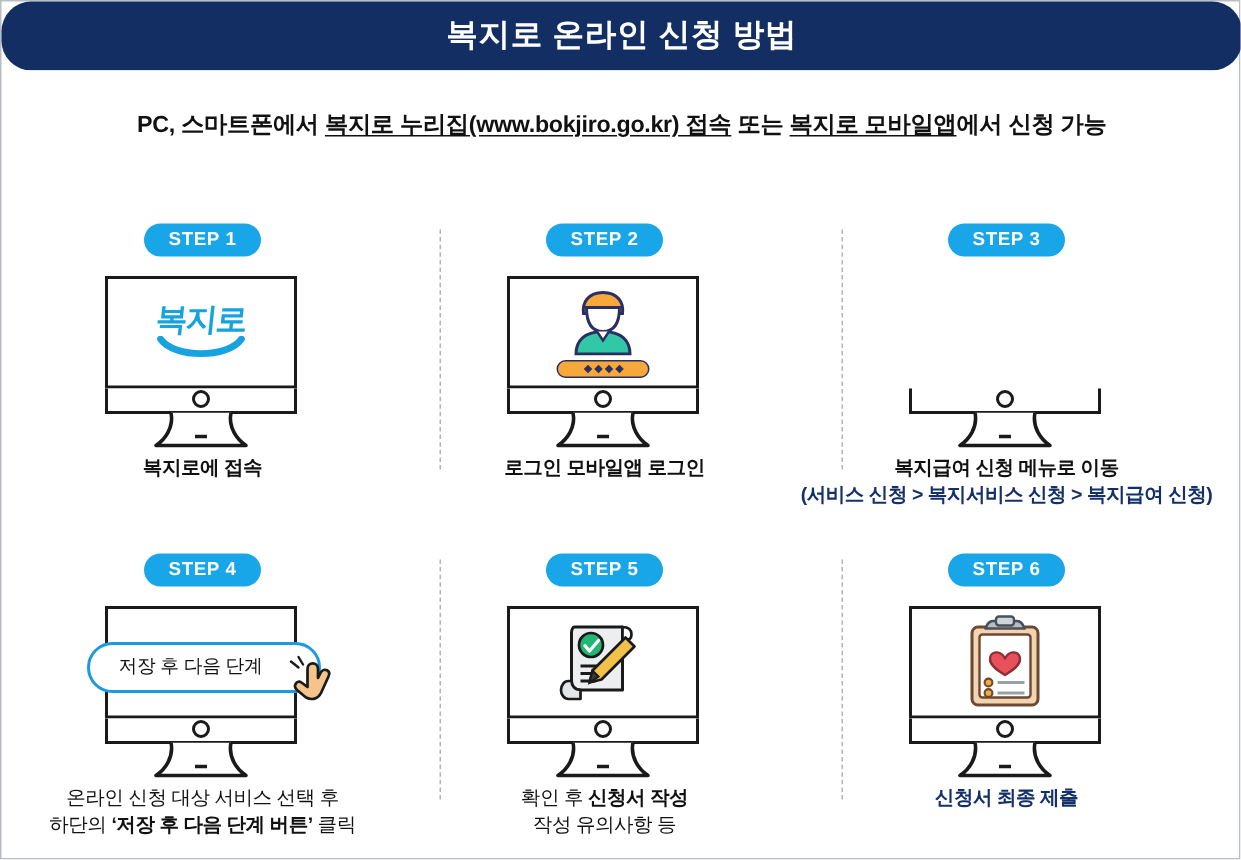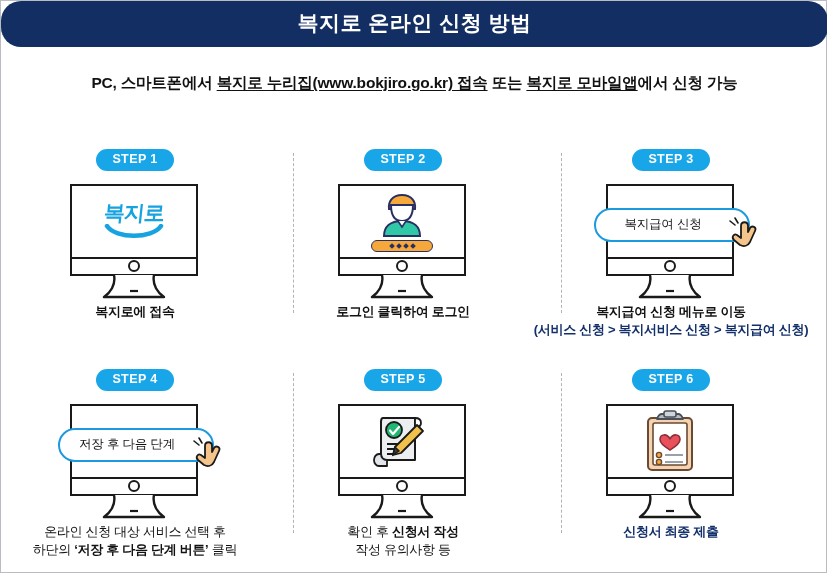--- a/index.html
+++ b/index.html
@@ -243,37 +243,27 @@
           </div>
           <div class="chin">
             <div class="cam"></div>
           </div>
           <svg class="stand" viewBox="0 0 68 26">
             <path d="M14 0 C 16 10, 10 18, 4 22 L 64 22 C 58 18, 52 10, 54 0" stroke="#1a1a1a" stroke-width="2.4" fill="#fff" stroke-linejoin="round"></path>
             <line x1="30" y1="16" x2="38" y2="16" stroke="#1a1a1a" stroke-width="2.2"></line>
           </svg>
         </div>
         <div class="caption">
-          <span class="ln">로그인 클릭하여 로그인</span>
+          <span class="ln">로그인 모바일앱 로그인</span>
         </div>
       </div>
 
       <div class="cell">
         <div class="badge">STEP 3</div>
         <div class="monitor">
-          <div class="screen">
-            <div class="screen-pill">
-              <span>복지급여 신청</span>
-              <svg class="hand" width="36" height="34" viewBox="0 0 36 34">
-                <path d="M13 10 C 13 5, 20 5, 20 10 L 20 16 L 22 12 C 24 9, 29 11, 27 15 L 22 26 C 20 30, 16 31, 12 29 L 6 24 C 3 21, 6 17, 9 19 L 13 22 Z" fill="#f5c48a" stroke="#1a1a1a" stroke-width="1.8" stroke-linejoin="round"></path>
-                <line x1="2" y1="5" x2="7" y2="9" stroke="#1a1a1a" stroke-width="1.6" stroke-linecap="round"></line>
-                <line x1="7" y1="2" x2="10" y2="7" stroke="#1a1a1a" stroke-width="1.6" stroke-linecap="round"></line>
-              </svg>
-            </div>
-          </div>
           <div class="chin">
             <div class="cam"></div>
           </div>
           <svg class="stand" viewBox="0 0 68 26">
             <path d="M14 0 C 16 10, 10 18, 4 22 L 64 22 C 58 18, 52 10, 54 0" stroke="#1a1a1a" stroke-width="2.4" fill="#fff" stroke-linejoin="round"></path>
             <line x1="30" y1="16" x2="38" y2="16" stroke="#1a1a1a" stroke-width="2.2"></line>
           </svg>
         </div>
         <div class="caption wide">
           <span class="ln">복지급여 신청 메뉴로 이동</span>

